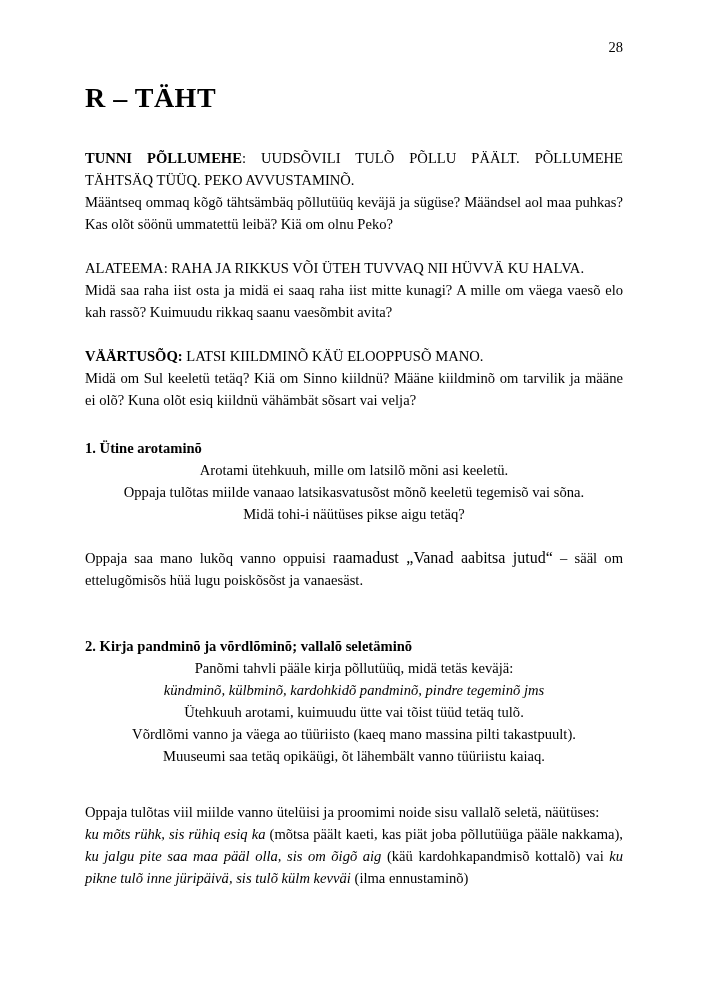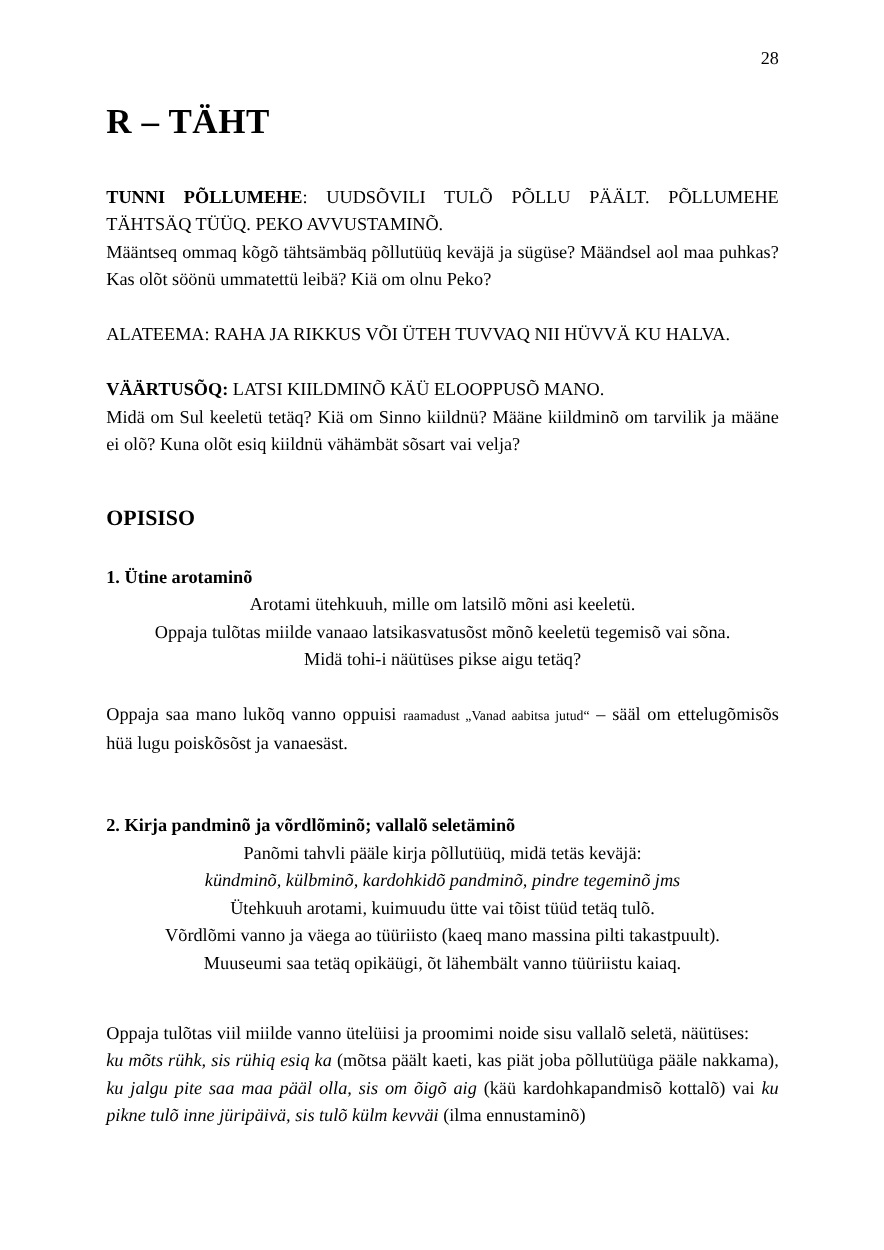--- a/index.html
+++ b/index.html
@@ -71,48 +71,48 @@
   .intro-para {
     margin: 34px 0 0 0;
     text-align: justify;
   }
   .examples-para {
     margin: 0;
     text-align: justify;
   }
   .run-bold { font-weight: bold; }
   .run-italic { font-style: italic; }
-  .run-small { font-size: 11px; }
+  .run-small { font-size: 16px; }
   .italic-line { font-style: italic; }
 </style>
 </head>
 <body>
 
 <div class="page">
   <div class="content">
 
     <div class="page-number">28</div>
 
     <h1 class="doc-title">R – TÄHT</h1>
 
     <section class="block block-first">
       <p><span class="run-bold">TUNNI PÕLLUMEHE</span><span class="run-normal">: UUDSÕVILI TULÕ PÕLLU PÄÄLT. PÕLLUMEHE TÄHTSÄQ TÜÜQ. PEKO AVVUSTAMINÕ.</span></p>
       <p>Määntseq ommaq kõgõ tähtsämbäq põllutüüq keväjä ja sügüse? Määndsel aol maa puhkas? Kas olõt söönü ummatettü leibä? Kiä om olnu Peko?</p>
     </section>
 
     <section class="block">
       <p><span class="run-normal">ALATEEMA: RAHA JA RIKKUS VÕI ÜTEH TUVVAQ NII HÜVVÄ KU HALVA.</span></p>
+      <p>Midä saa raha iist osta ja midä ei saaq raha iist mitte kunagi? A mille om väega vaesõ elo kah rassõ? Kuimuudu rikkaq saanu vaesõmbit avita?</p>
     </section>
 
     <section class="block">
       <p><span class="run-bold">VÄÄRTUSÕQ:</span><span class="run-normal"> LATSI KIILDMINÕ KÄÜ ELOOPPUSÕ MANO.</span></p>
       <p>Midä om Sul keeletü tetäq? Kiä om Sinno kiildnü? Määne kiildminõ om tarvilik ja määne ei olõ? Kuna olõt esiq kiildnü vähämbät sõsart vai velja?</p>
     </section>
 
-    <h2 class="opisiso-heading">OPISISO</h2>
 
     <section>
       <p class="sub-title">1. Ütine arotaminõ</p>
       <div class="plain-lines">
         <p>Arotami ütehkuuh, mille om latsilõ mõni asi keeletü.</p>
         <p>Oppaja tulõtas miilde vanaao latsikasvatusõst mõnõ keeletü tegemisõ vai sõna.</p>
         <p>Midä tohi-i näütüses pikse aigu tetäq?</p>
       </div>
       <p class="note-para"><span class="run-normal">Oppaja saa mano lukõq vanno oppuisi </span><span class="run-small">raamadust „Vanad aabitsa jutud“</span><span class="run-normal"> – sääl om ettelugõmisõs hüä lugu poiskõsõst ja vanaesäst.</span></p>
     </section>

